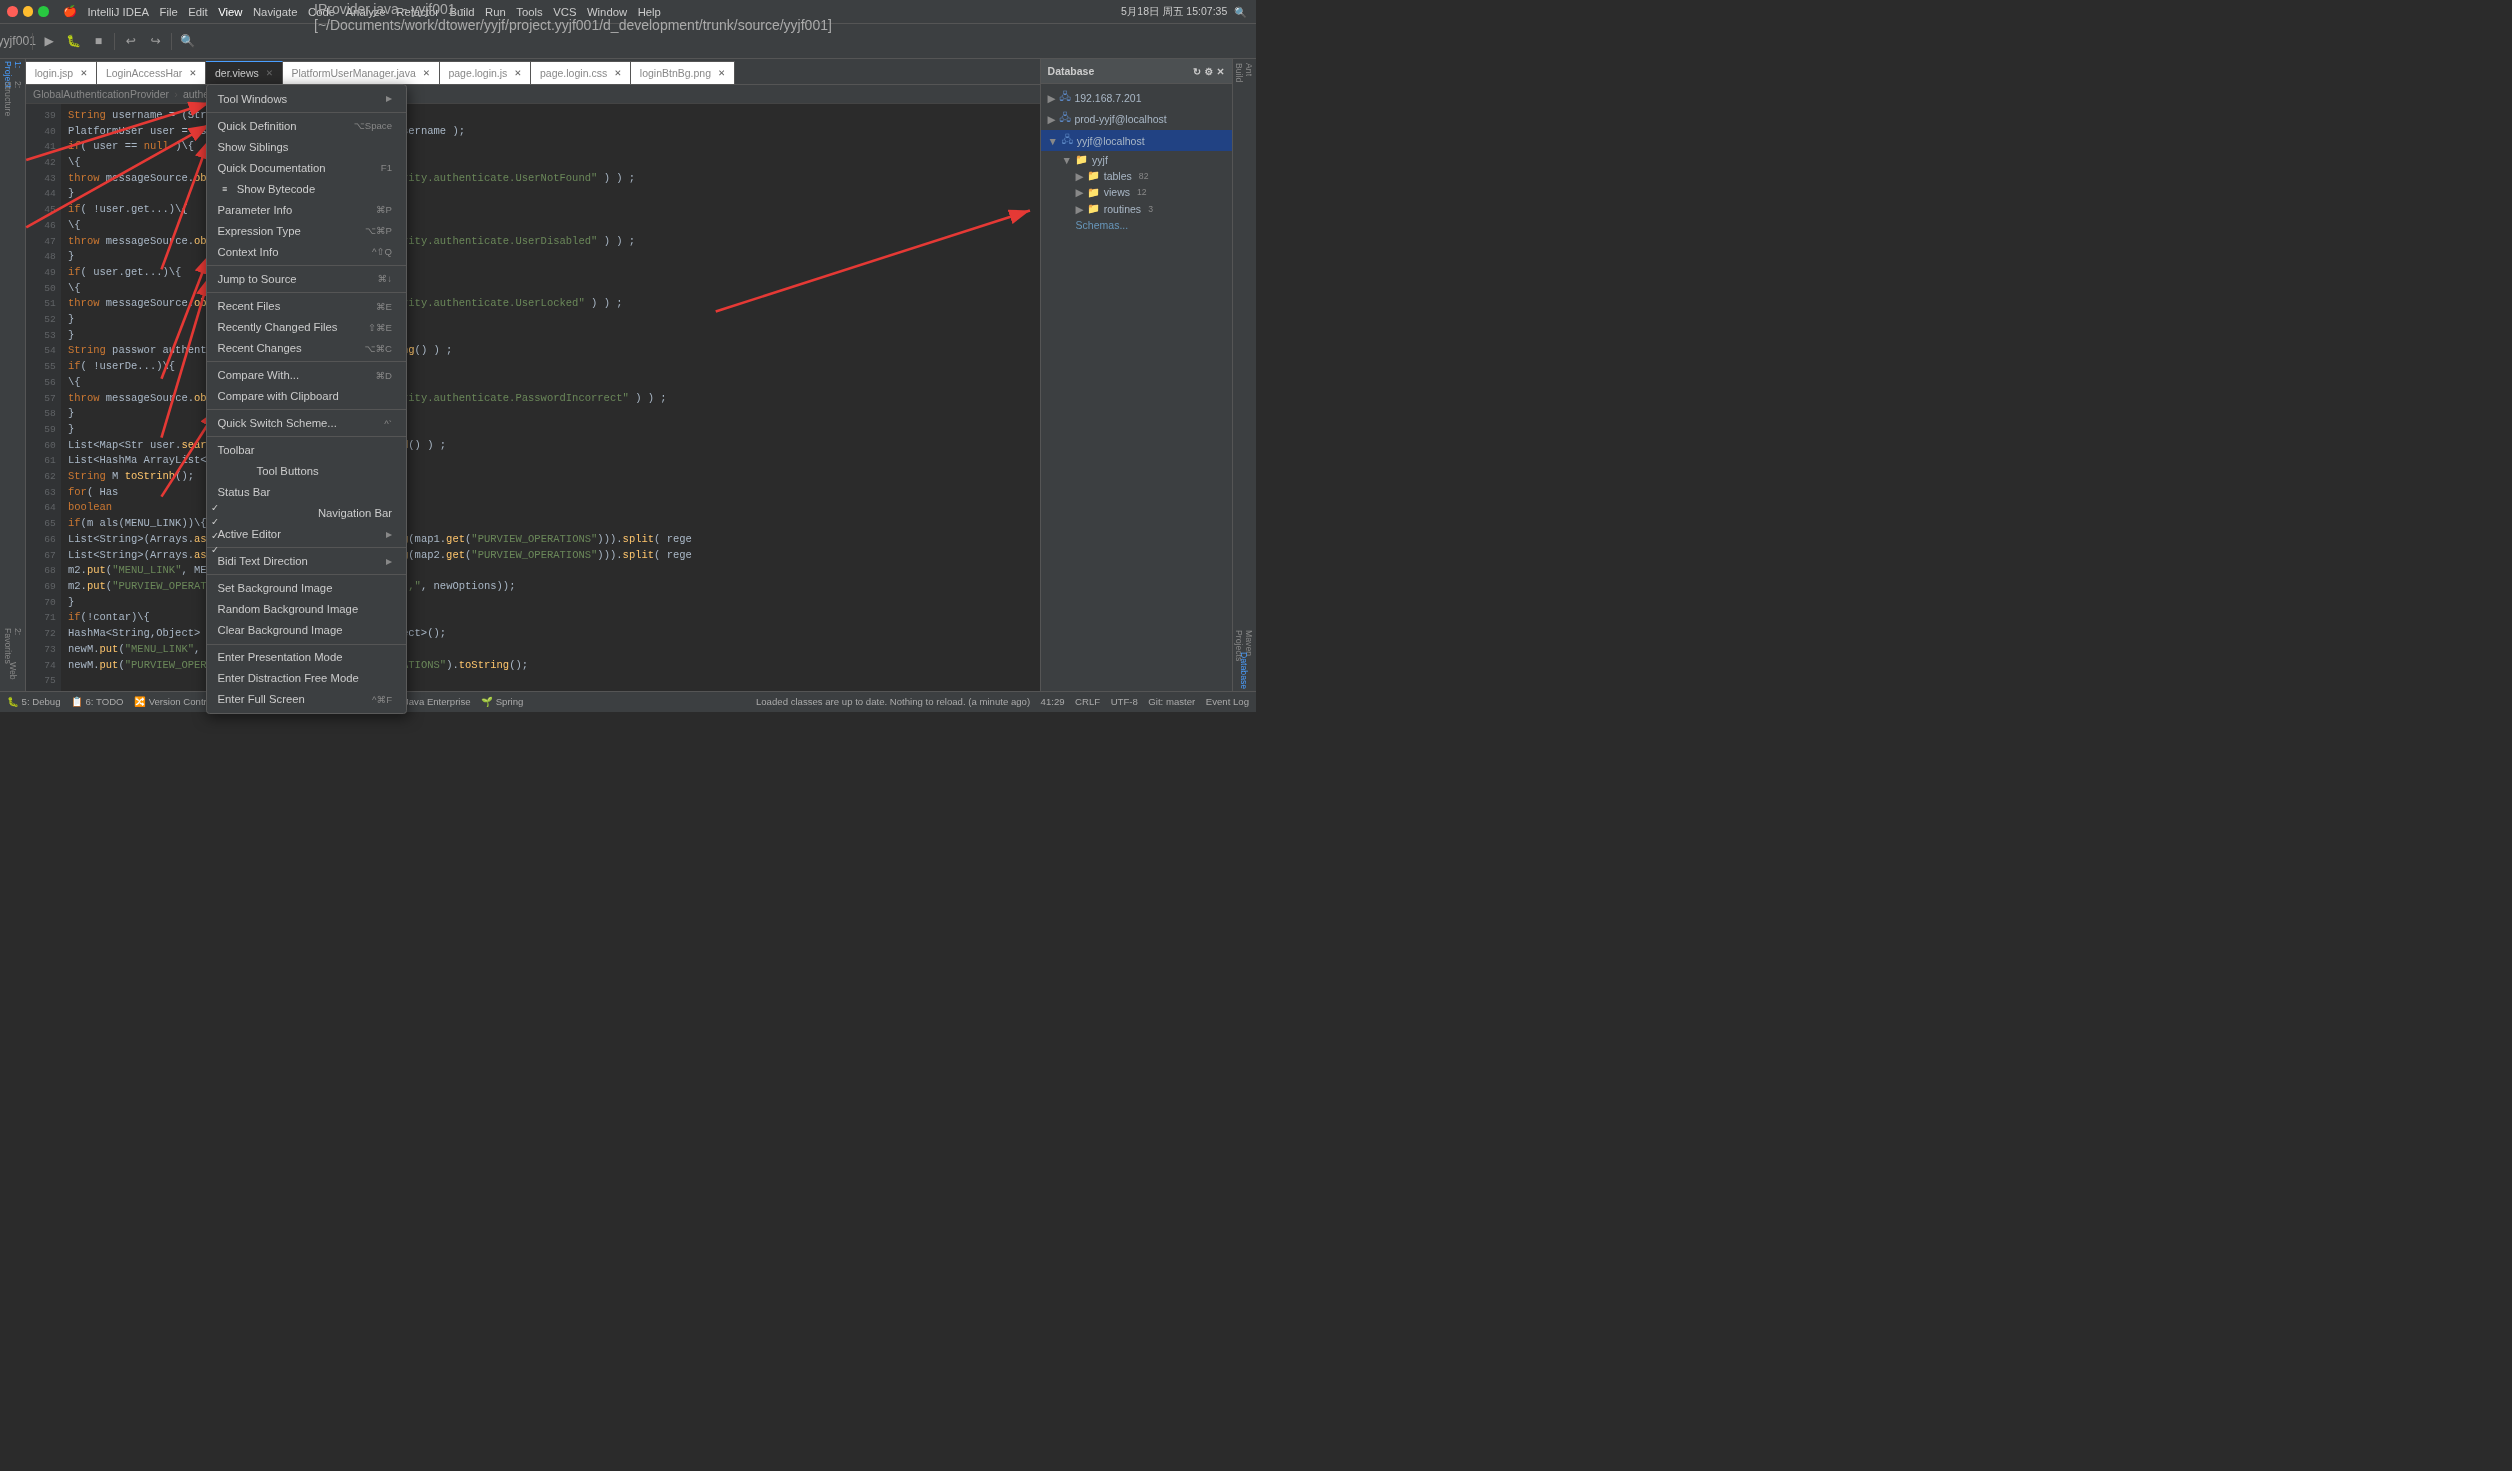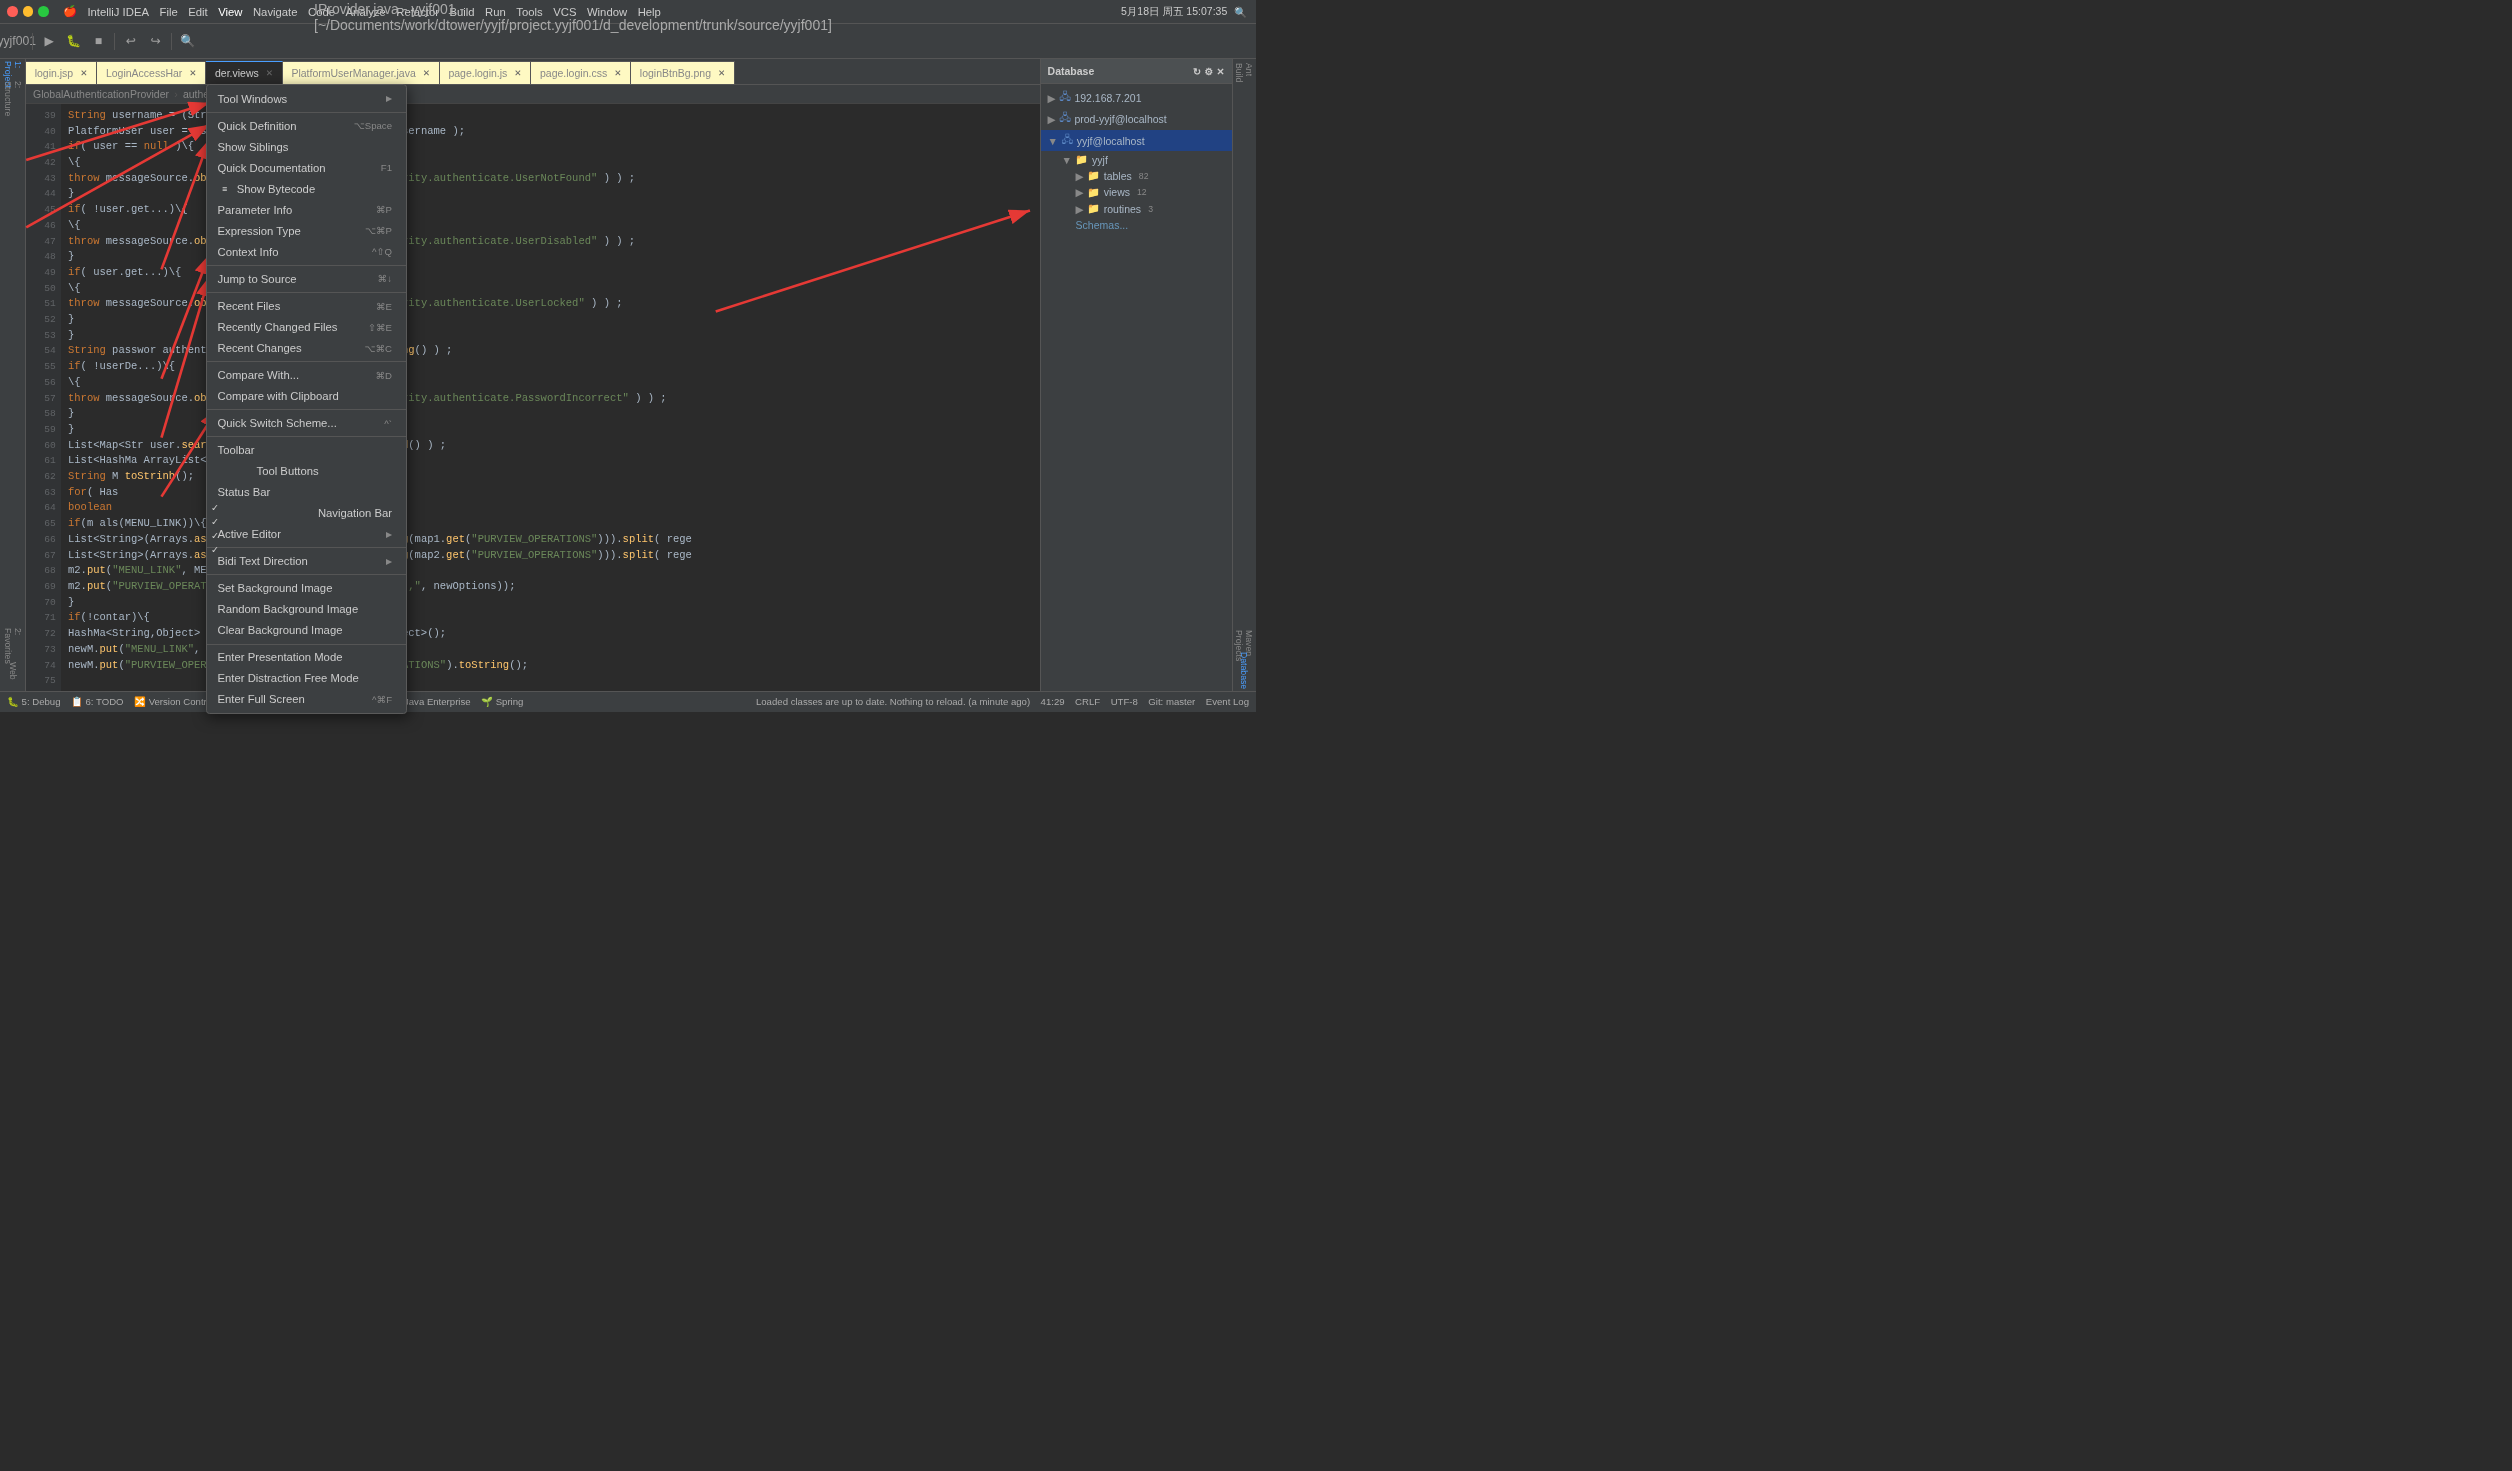--- a/index.html
+++ b/index.html
@@ -134,21 +134,21 @@
     .editor-tab {
       height: 23px;
       padding: 0 8.7px;
       display: flex;
       align-items: center;
       gap: 3.5px;
       font-size: 10.5px;
       color: #888;
       border-right: 0.9px solid #555;
       border-top: 0.9px solid #555;
-      background: #fef9c3;
+      background: #ffffff;
       cursor: pointer;
       white-space: nowrap;
     }
     .editor-tab.active {
       background: #2b2b2b;
       color: #ccc;
       border-top: 1.7px solid #4a9eff;
     }
     .editor-tab .tab-close {
       font-size: 8.7px;

